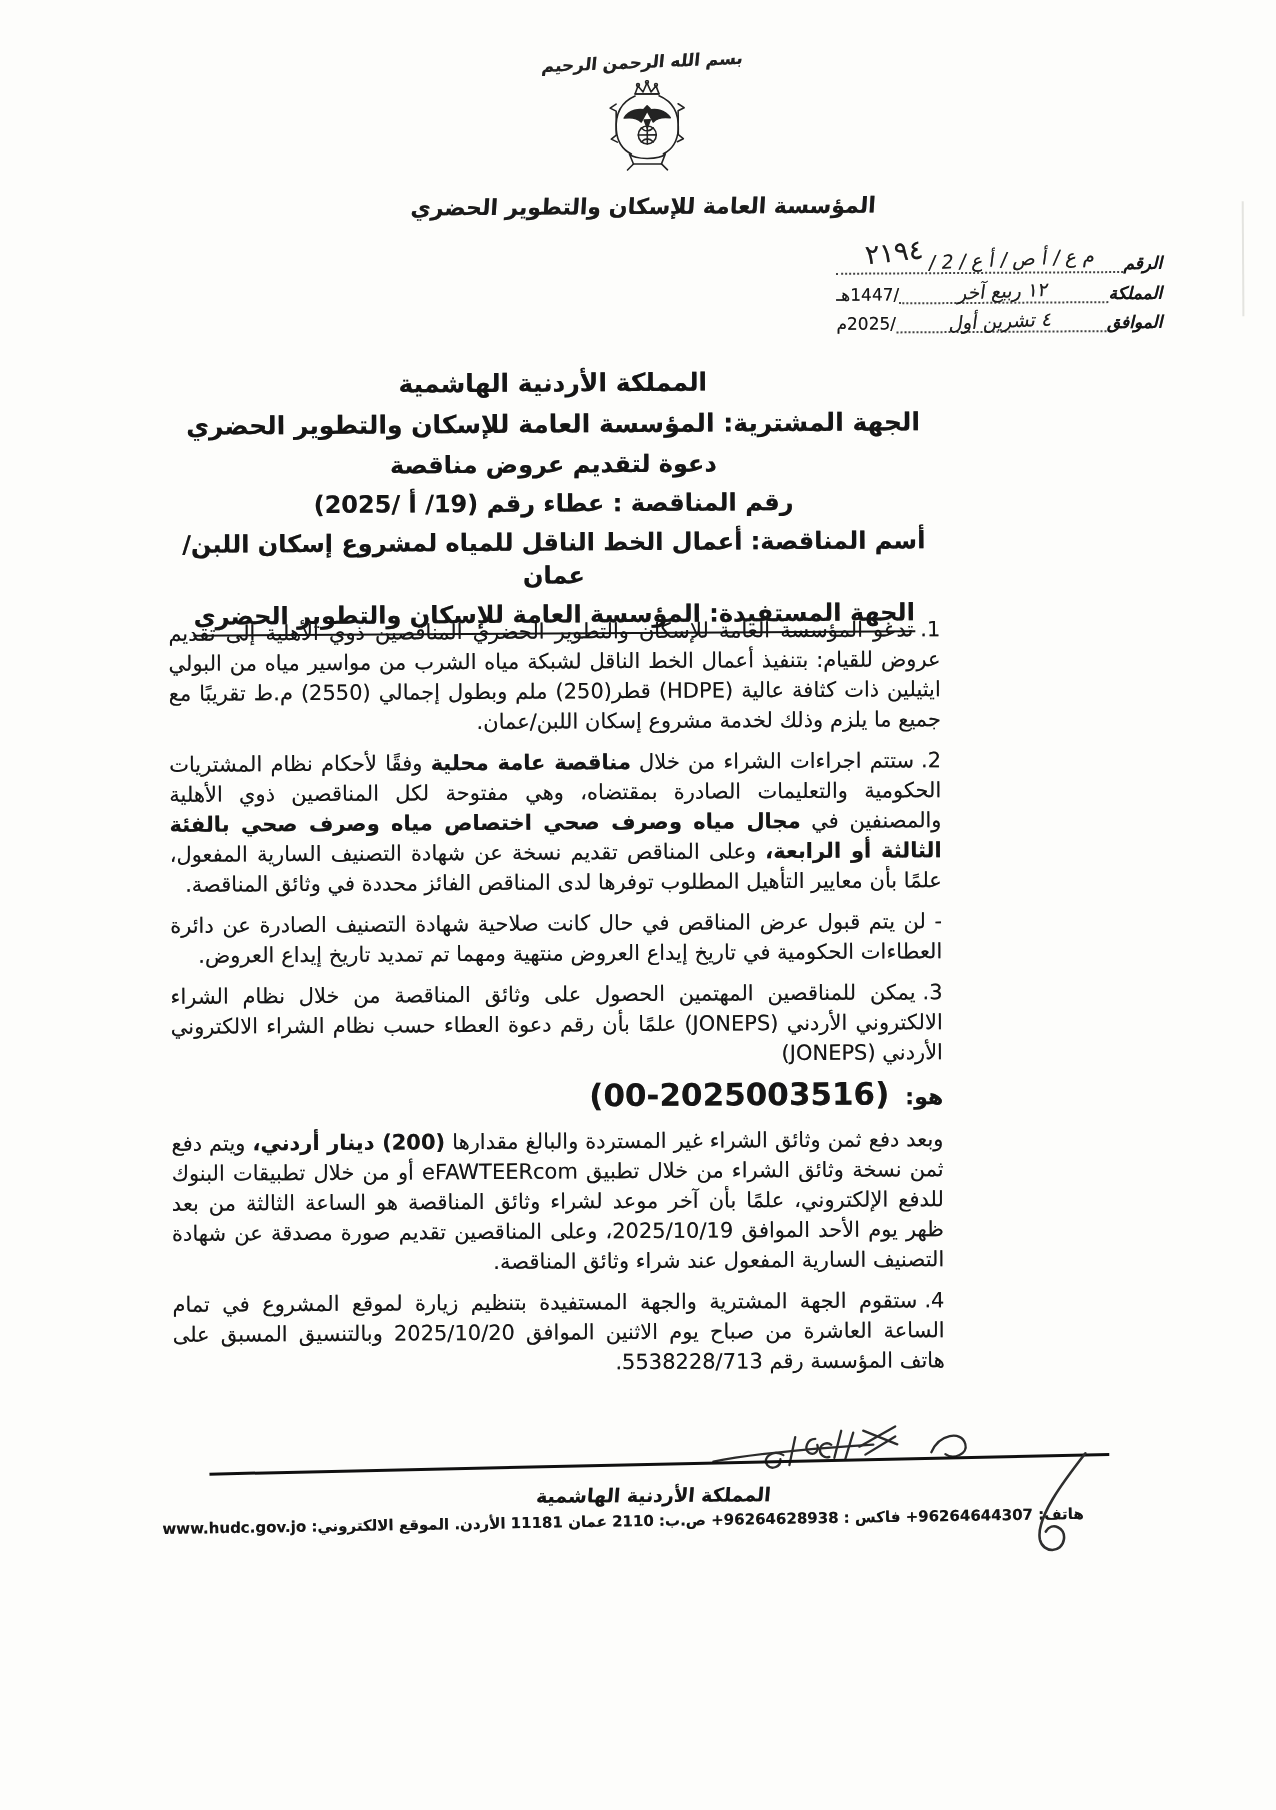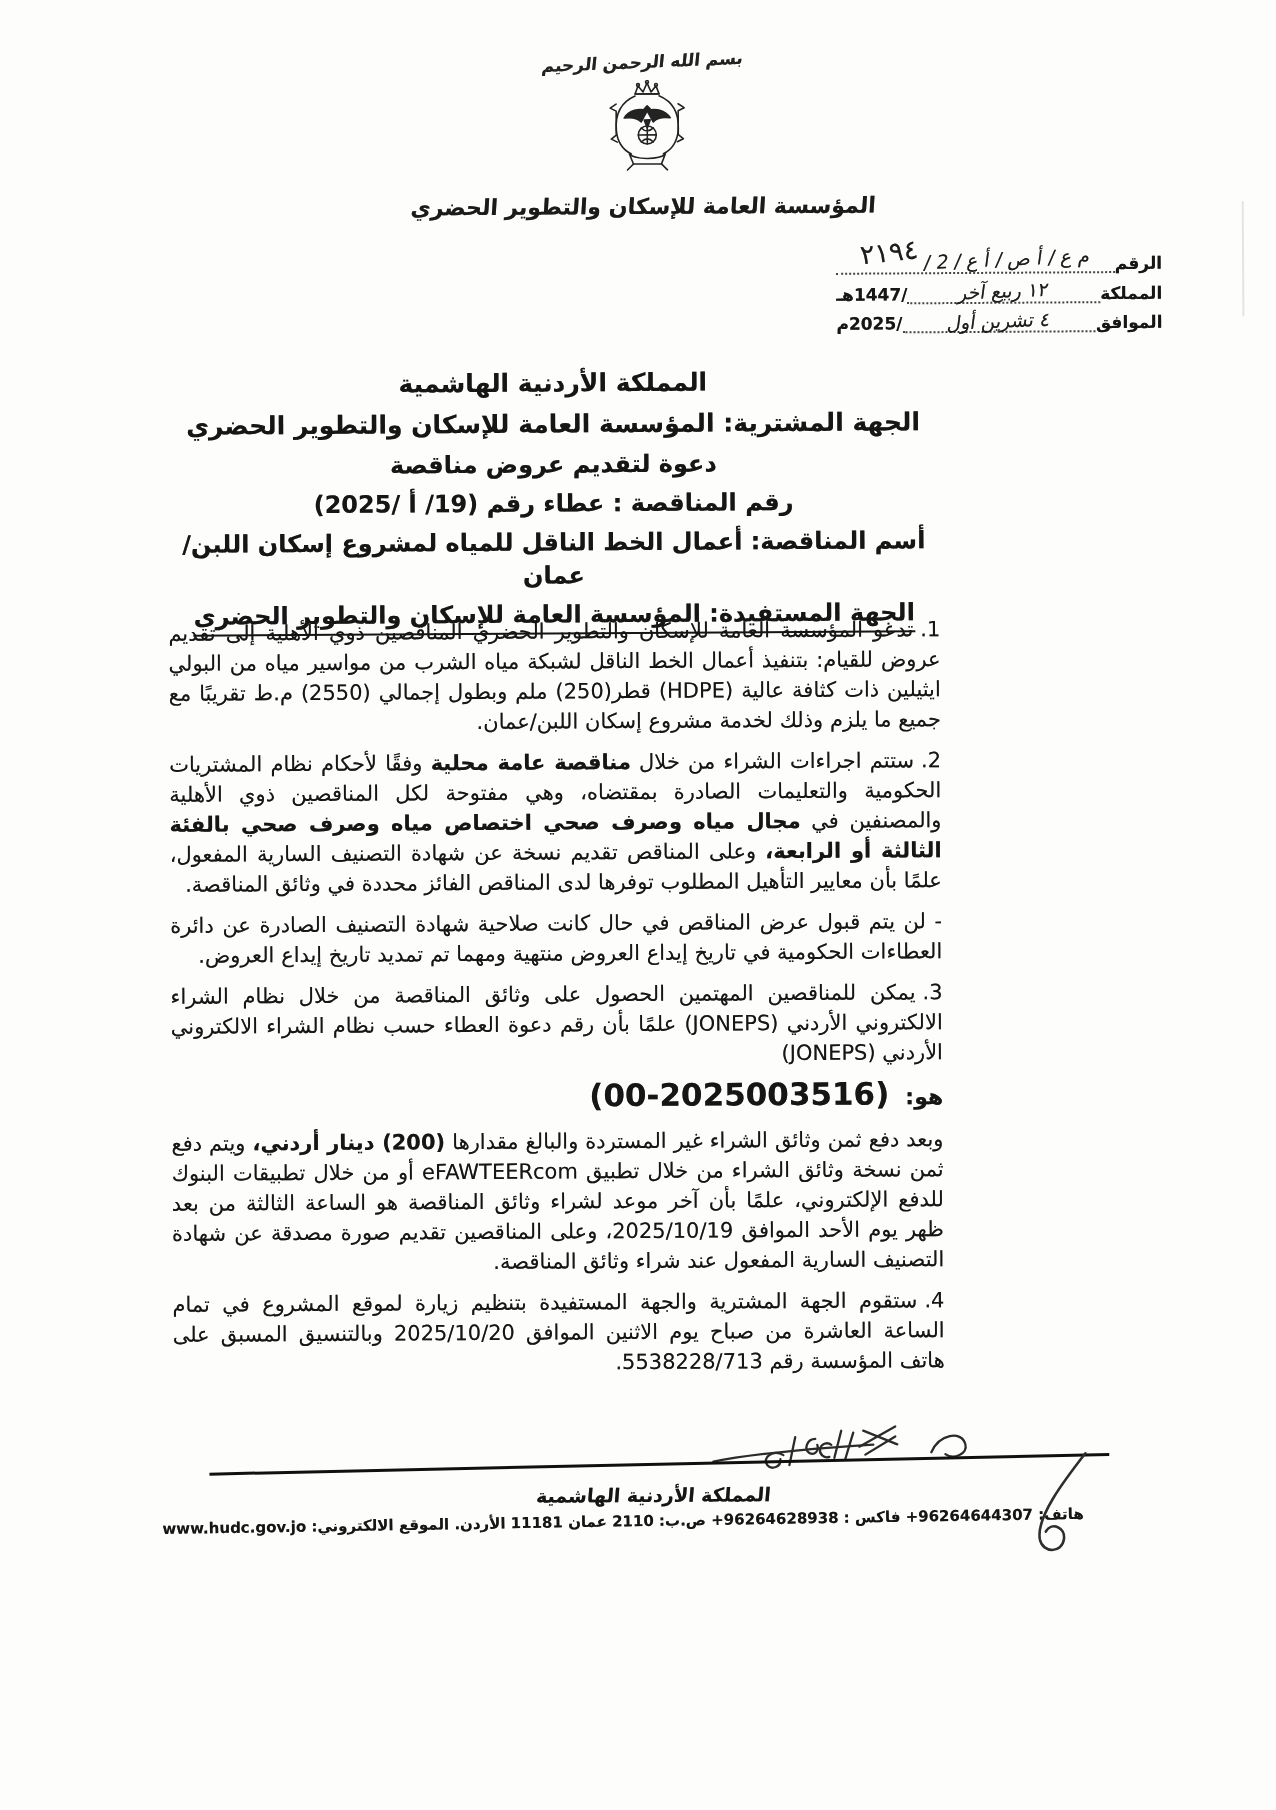--- a/index.html
+++ b/index.html
@@ -13,25 +13,25 @@
 
   
   .top-center{position:absolute;top:52px;left:398px;width:500px;text-align:center;}
   .basmala{font-size:17px;font-weight:700;transform:rotate(-2deg) skewX(-8deg);display:inline-block;color:#222;}
   .emblem{margin-top:8px;}
   .org-calligraphy{margin-top:10px;font-size:22px;font-weight:700;transform:skewX(-4deg);display:inline-block;letter-spacing:0;color:#1b1b1b;}
 
   
   .ref-block{position:absolute;top:244px;left:840px;width:326px;font-size:17px;}
   .ref-row{display:flex;align-items:flex-end;margin-bottom:7px;font-weight:700;white-space:nowrap;}
-  .ref-label{flex:0 0 auto;}
+  .ref-label{flex:0 0 auto;font-style:italic;}
   .ref-fill{flex:1 1 auto;border-bottom:2px dotted #444;text-align:center;padding:0 2px;line-height:1.1;}
   .hand{font-weight:400;display:inline-block;transform:rotate(-2deg) skewX(-10deg);font-size:19px;color:#1d1d1d;}
   .ref-big{font-size:27px;position:relative;top:-5px;transform:rotate(-6deg);}
-  .ref-printed{flex:0 0 auto;font-weight:700;}
+  .ref-printed{flex:0 0 auto;font-weight:400;}
 
   
   .headings{position:absolute;top:366px;left:170px;width:772px;text-align:center;}
   .h-line{font-weight:700;font-size:24px;margin-bottom:7px;line-height:1.35;}
   .h-line.big{font-size:25px;}
   .h-underline span{border-bottom:2.5px solid #151515;padding-bottom:2px;display:inline-block;}
 
   
   .body-block{position:absolute;top:616px;left:170px;width:772px;font-size:21px;line-height:30px;text-align:justify;}
   .item{margin:0 0 11px 0;}

